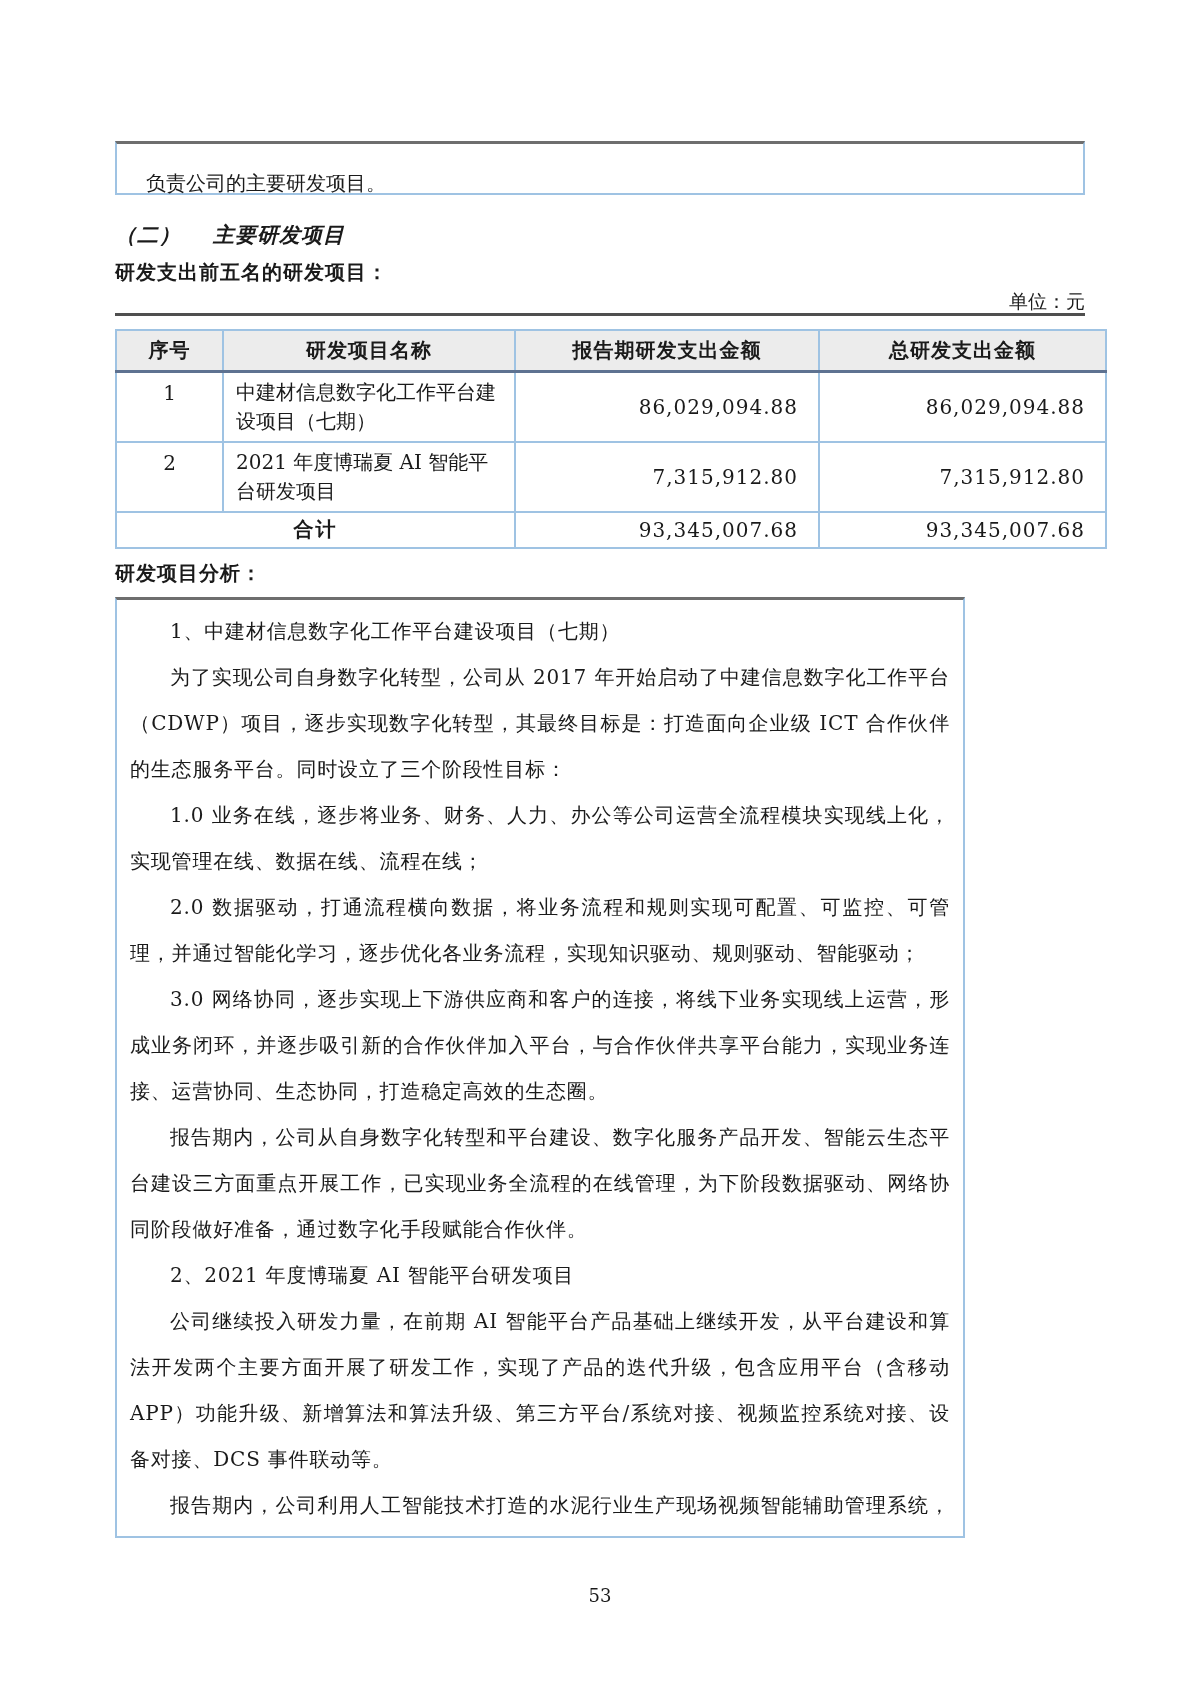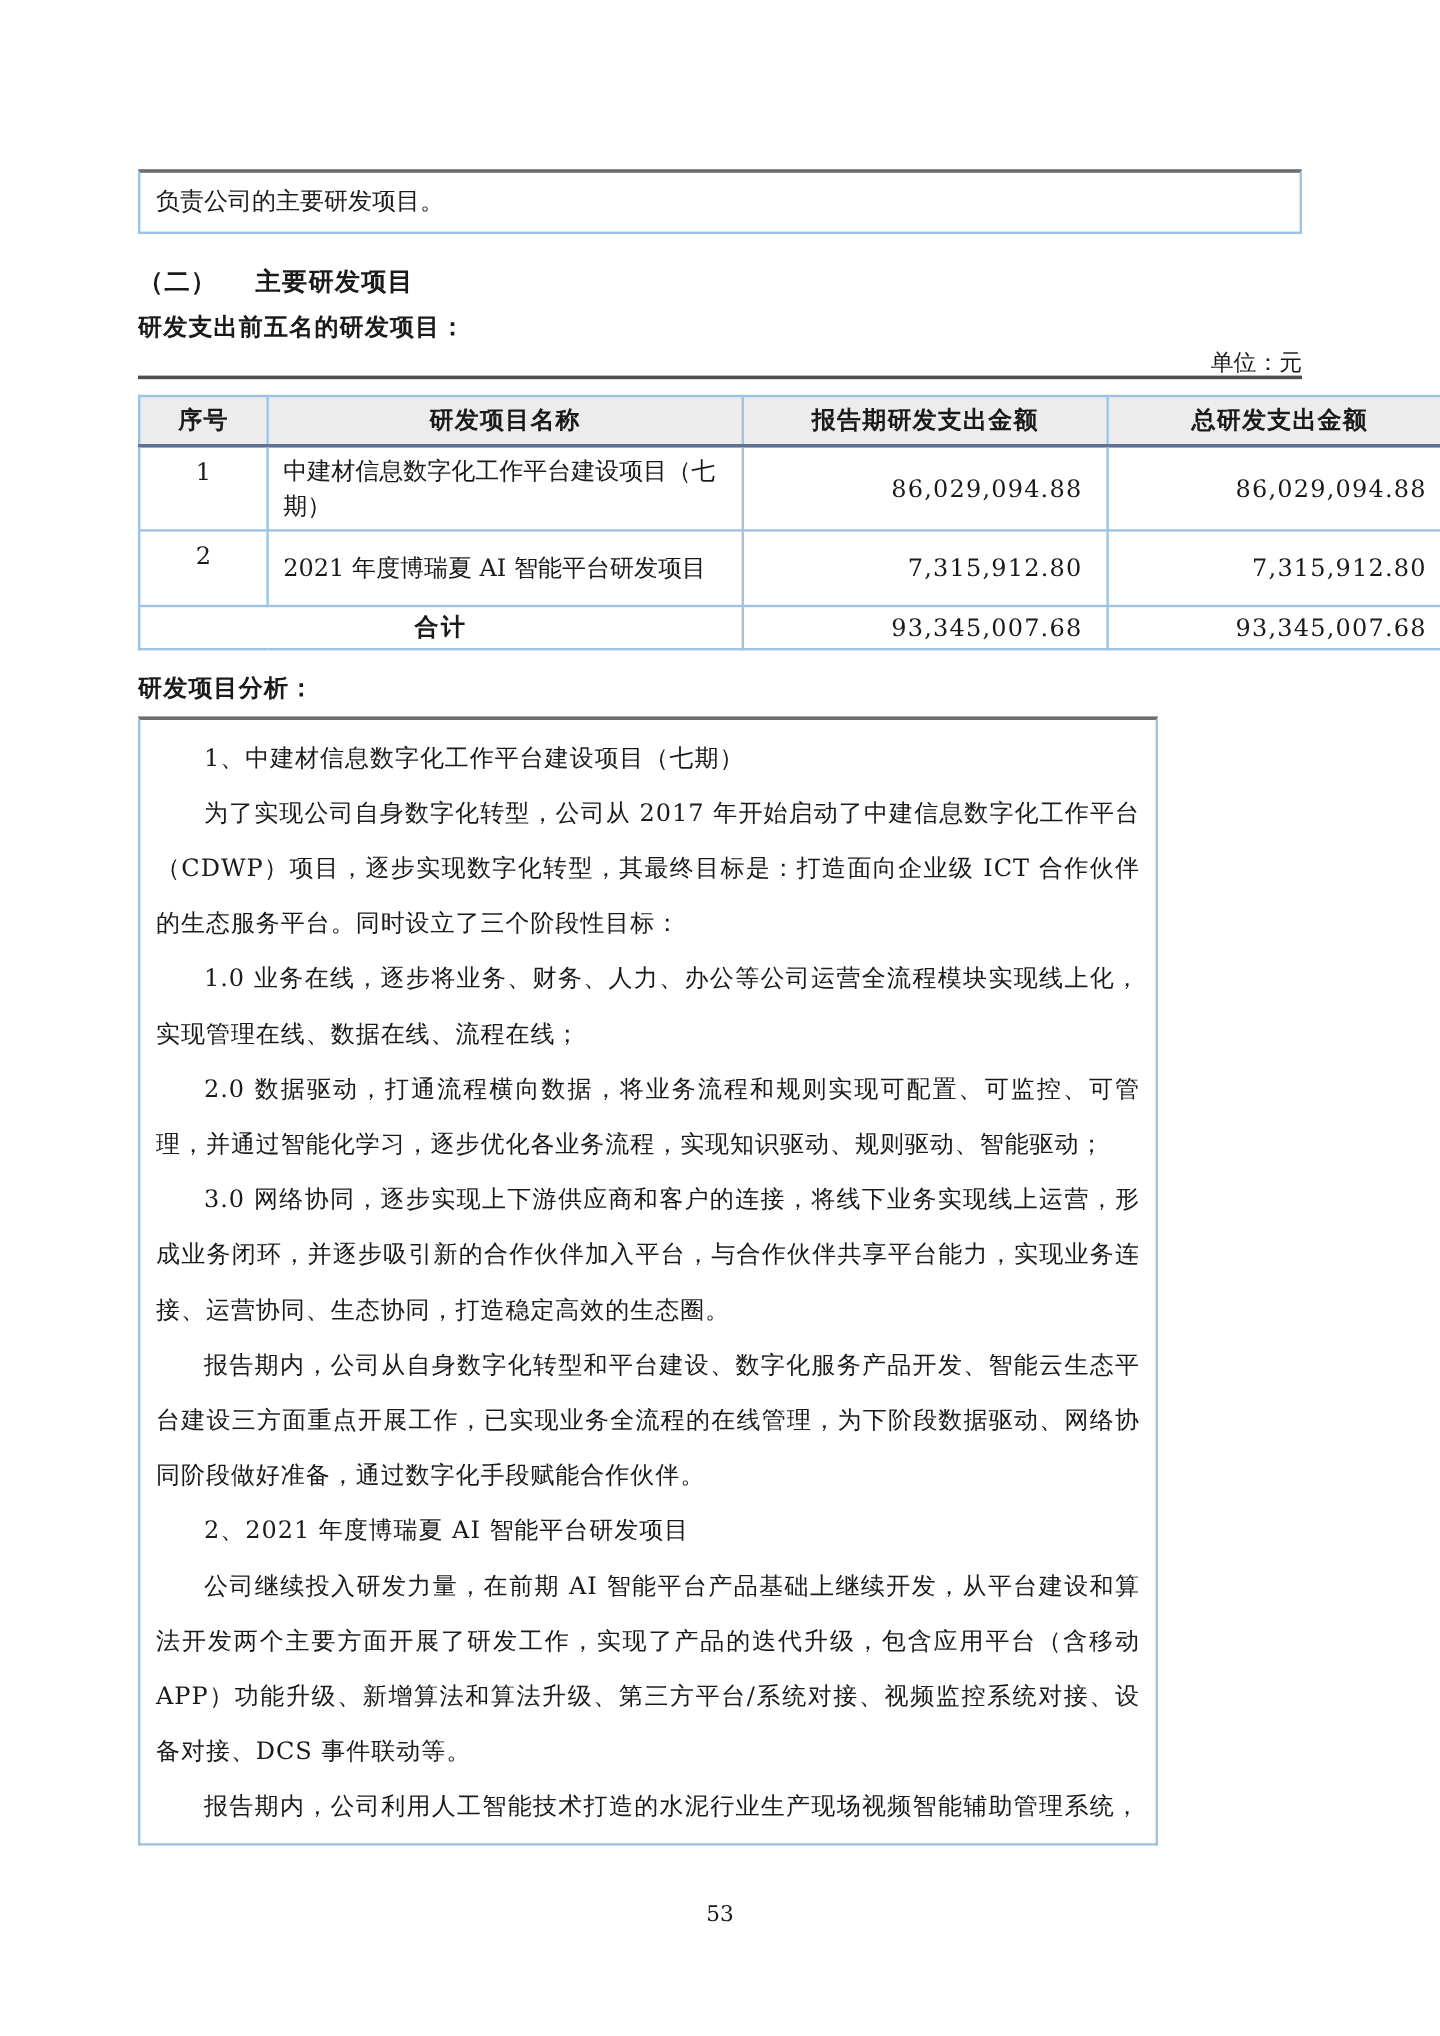--- a/index.html
+++ b/index.html
@@ -17,29 +17,30 @@
 
   
   .notice-box {
     position: absolute;
     left: 115px; top: 141px;
     width: 970px; height: 54px;
     border: 2px solid #9fc3e3;
     border-top: 3px solid #6e6e6e;
     padding: 9px 13px 0 13px;
   }
-  .notice-box p { margin: 0; font-size: 20px; line-height: 28px; }
+  .notice-box p { margin: 16px; font-size: 20px; line-height: 28px; }
 
   
   .sec-heading {
     position: absolute;
     left: 115px; top: 221px;
     margin: 0;
     font-size: 21px; font-weight: bold;
     letter-spacing: 1px;
+    font-style: italic;
   }
   .sec-index { margin-right: 32px; }
   .sub-heading {
     position: absolute;
     left: 115px; top: 259px;
     margin: 0;
     font-size: 20px; font-weight: bold;
     letter-spacing: 1px;
   }
   .unit-label {
@@ -71,21 +72,21 @@
   }
   .rd-table thead th {
     background: #ececec;
     height: 41px;
     font-weight: bold;
     text-align: center;
     border-bottom: 3px solid #5e7291;
     letter-spacing: 1px;
   }
   .col-no    { width: 107px; }
-  .col-name  { width: 396px; }
+  .col-name  { width: 292px; }
   .col-per   { width: 304px; }
   .col-tot   { width: 287px; }
   .rd-table td.cell-no {
     text-align: center;
     vertical-align: top;
     padding-top: 8px;
   }
   .rd-table td.cell-name {
     vertical-align: middle;
     padding: 5px 12px;

